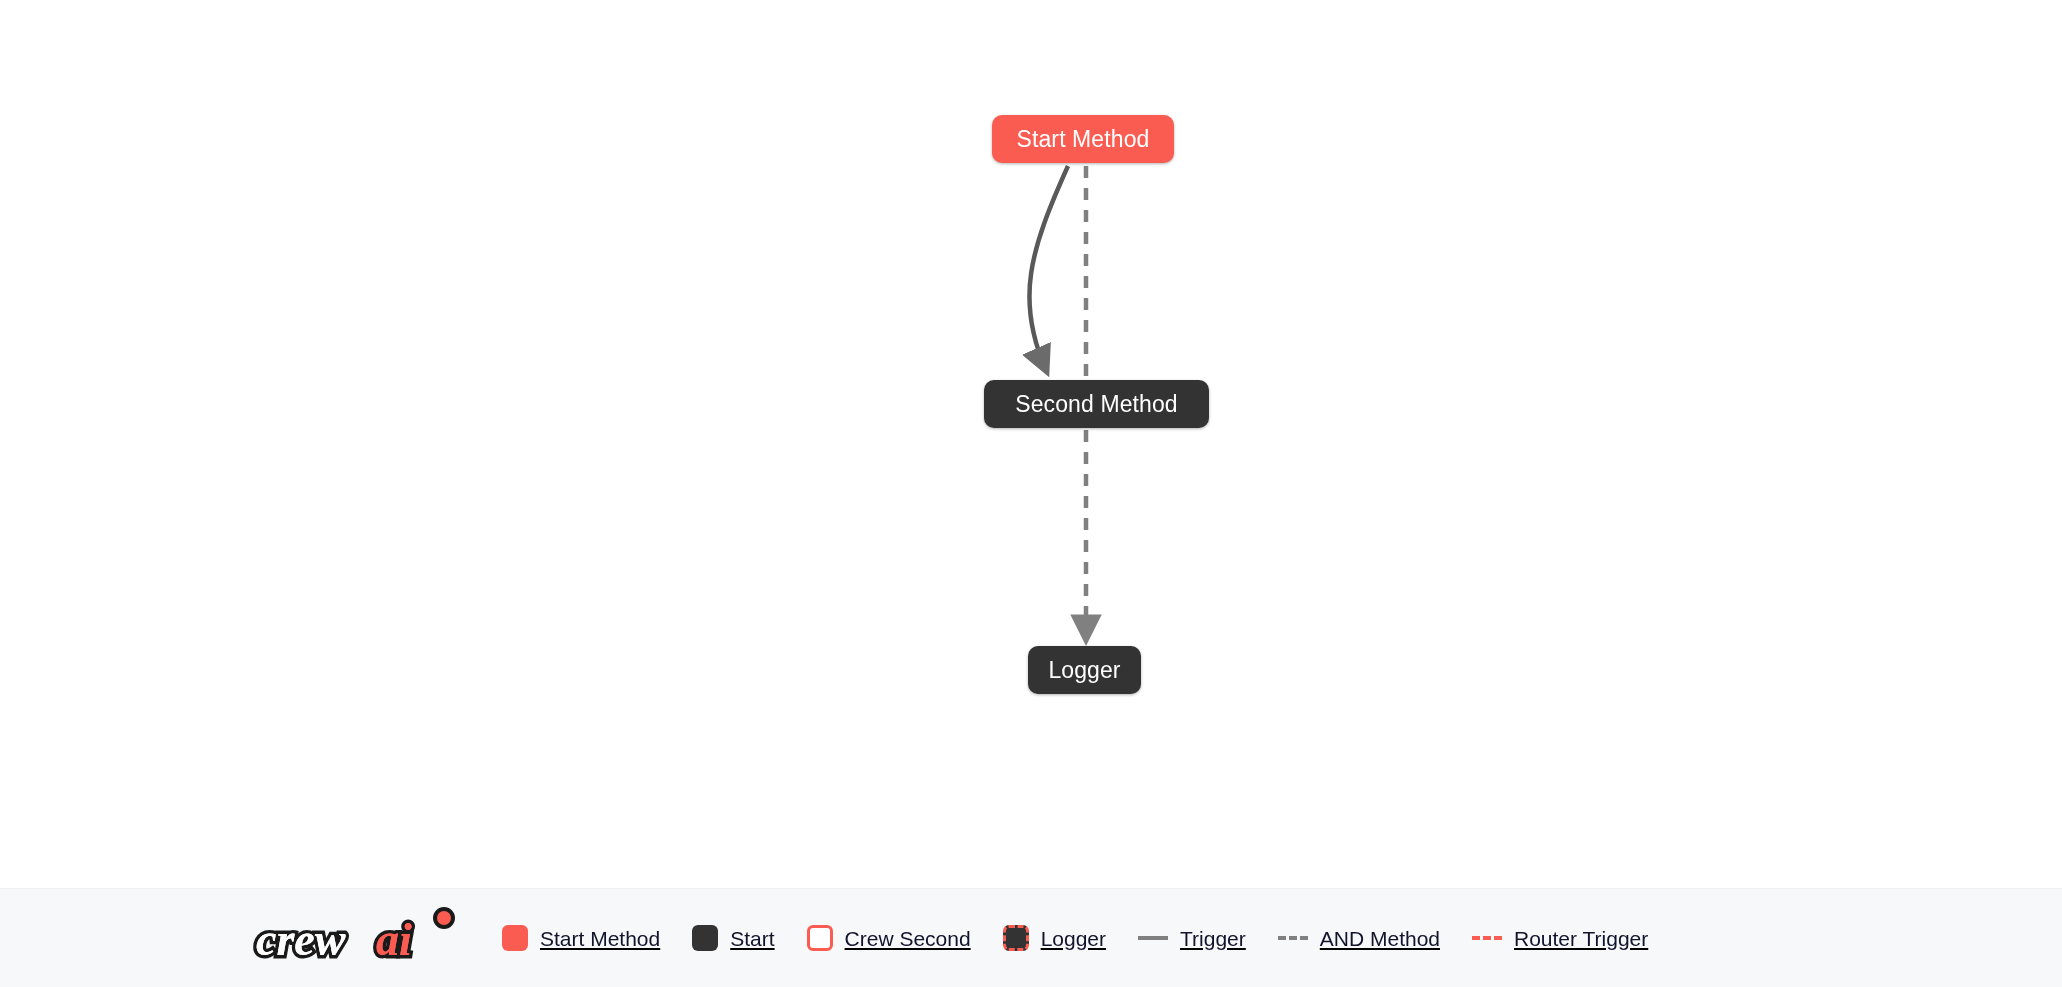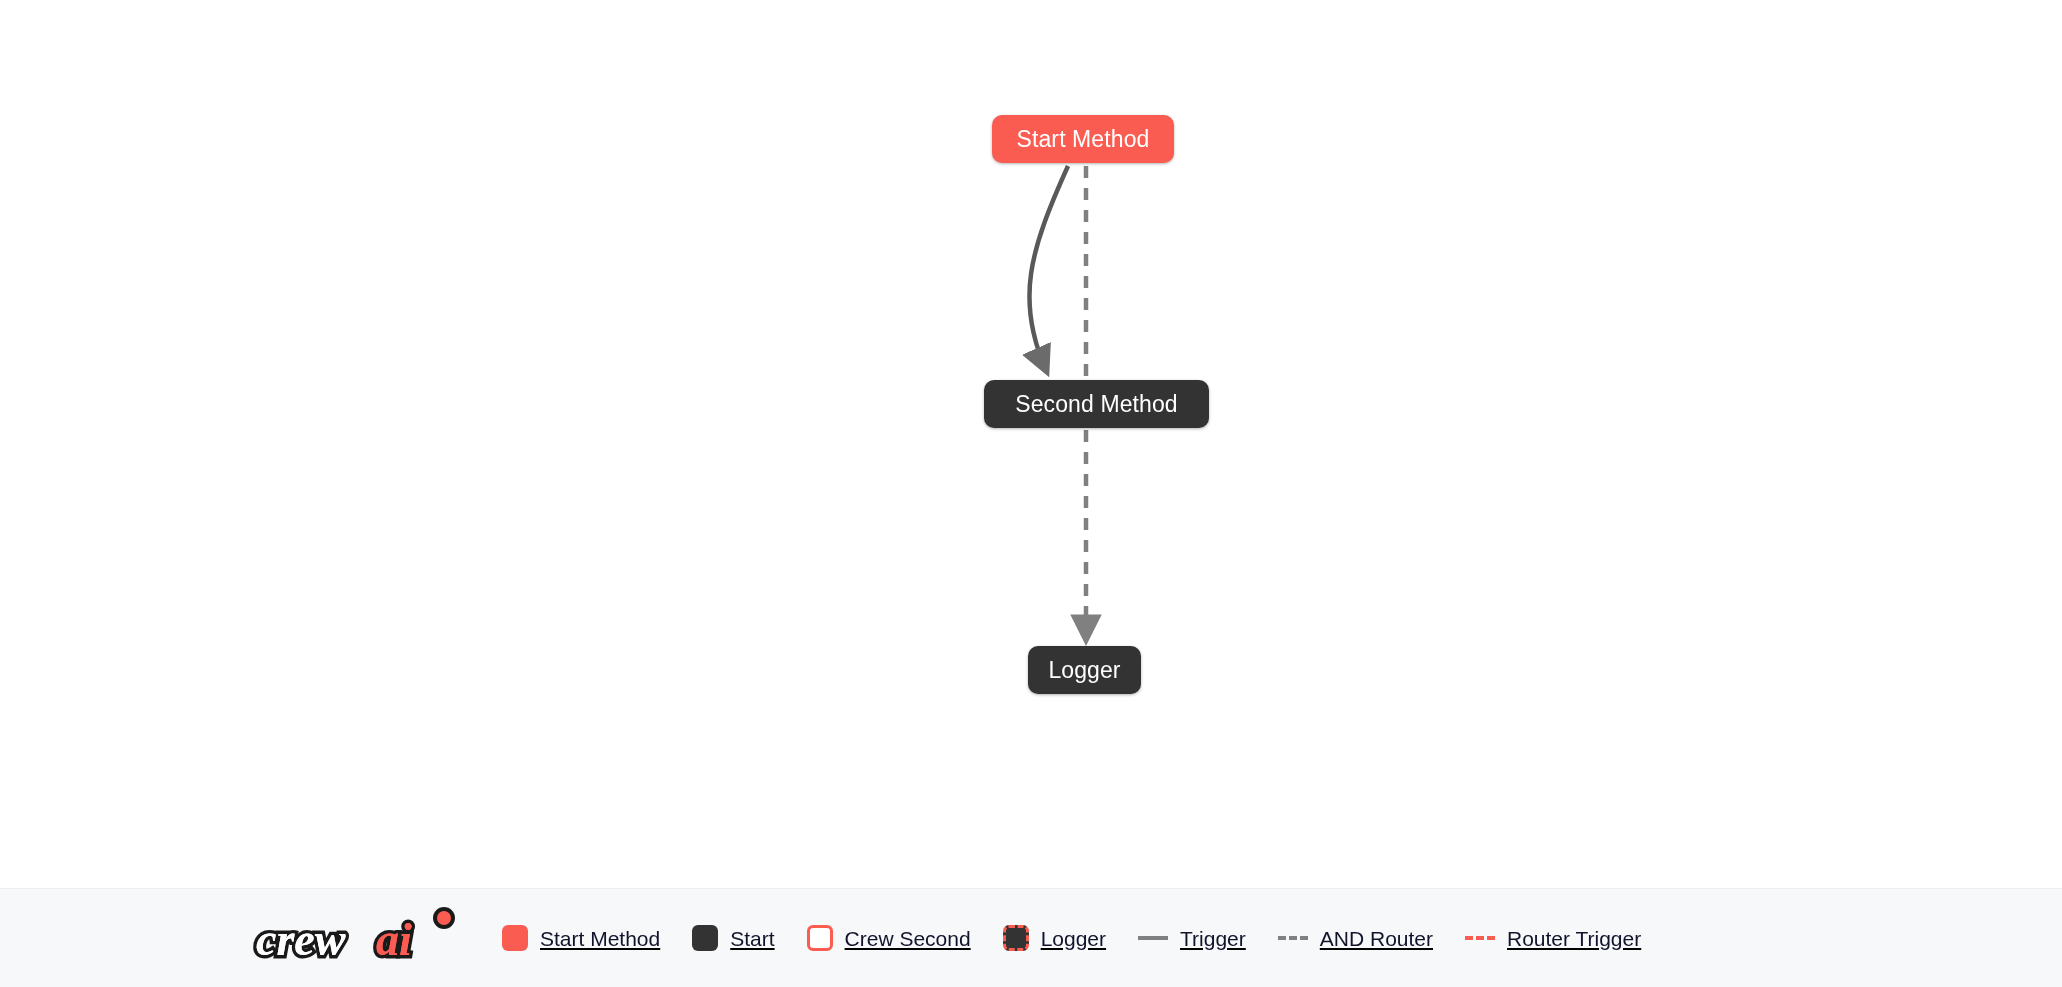--- a/index.html
+++ b/index.html
@@ -187,21 +187,21 @@
       <span class="legend-label">Logger</span>
     </div>
 
     <div class="legend-item">
       <span class="ln ln-solid"></span>
       <span class="legend-label">Trigger</span>
     </div>
 
     <div class="legend-item">
       <span class="ln ln-dash-gray"></span>
-      <span class="legend-label">AND Router</span>
+      <span class="legend-label">AND Method</span>
     </div>
 
     <div class="legend-item">
       <span class="ln ln-dash-red"></span>
       <span class="legend-label">Router Trigger</span>
     </div>
 
   </div>
 </div>
 

